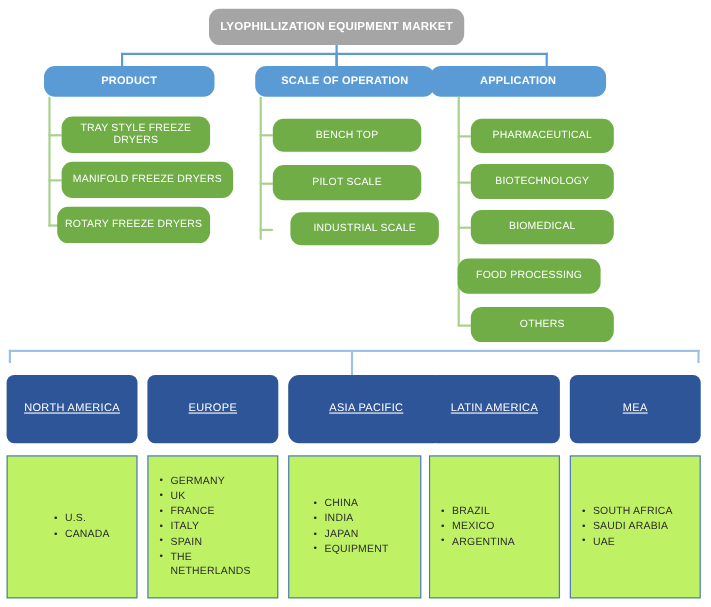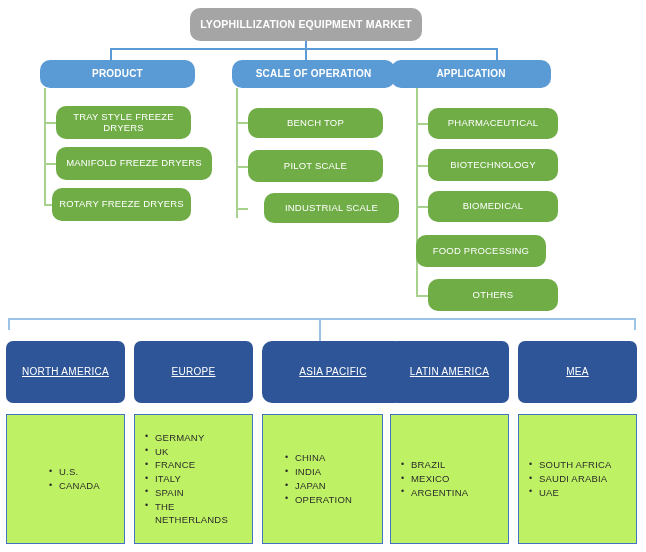--- a/index.html
+++ b/index.html
@@ -184,21 +184,21 @@
       <li>SPAIN</li>
       <li>THE NETHERLANDS</li>
     </ul>
   </div>
 
   <div class="countries" style="left:262px;width:121px;padding-left:12px;">
     <ul>
       <li>CHINA</li>
       <li>INDIA</li>
       <li>JAPAN</li>
-      <li>OPERATION</li>
+      <li>EQUIPMENT</li>
     </ul>
   </div>
 
   <div class="countries" style="left:390px;width:119px;">
     <ul>
       <li>BRAZIL</li>
       <li>MEXICO</li>
       <li>ARGENTINA</li>
     </ul>
   </div>

